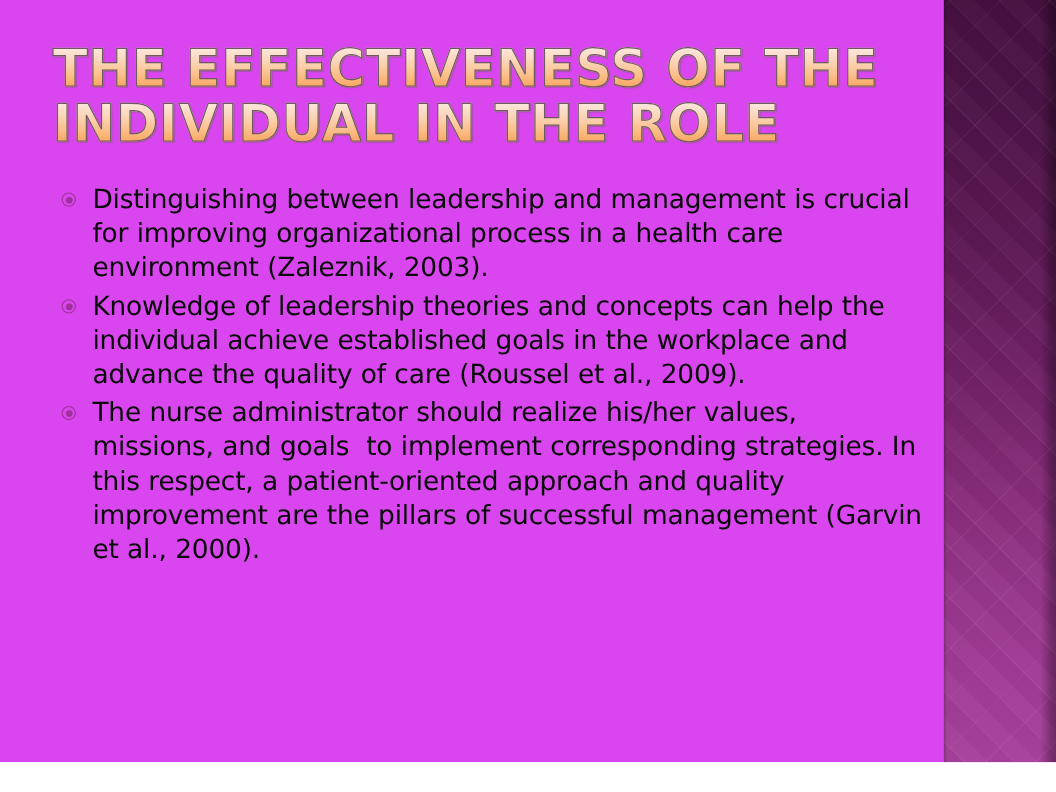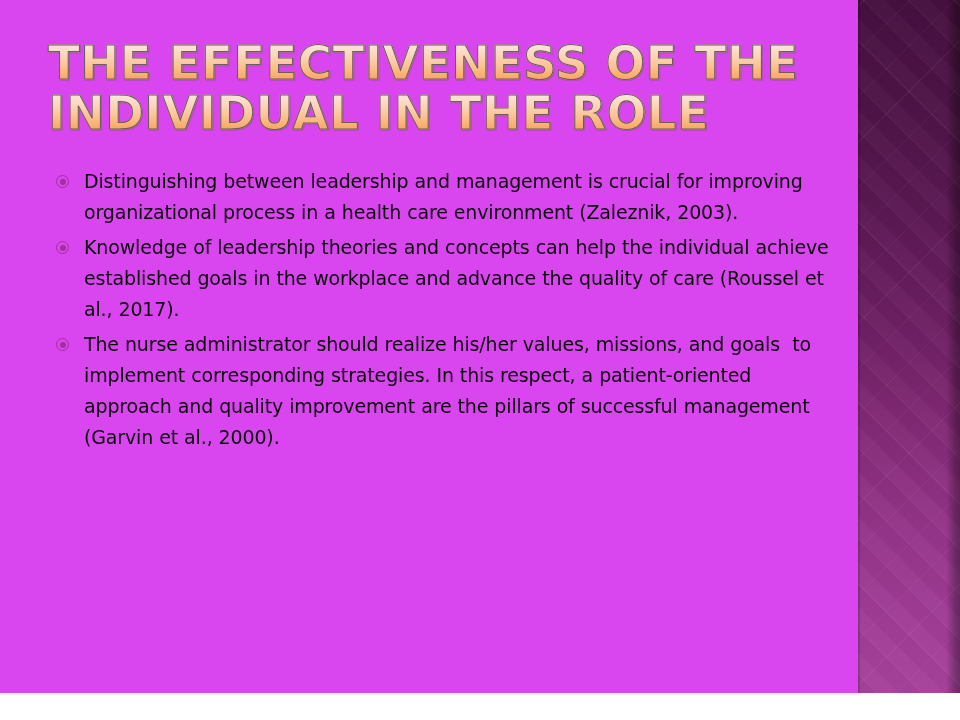--- a/index.html
+++ b/index.html
@@ -135,21 +135,21 @@
     left: 50%;
     top: 50%;
     transform: translate(-50%, -50%);
     width: 6px;
     height: 6px;
     border-radius: 50%;
     background: #a0309a;
   }
   .bullet-text {
     font-family: "DejaVu Sans", sans-serif;
-    font-size: 19px;
+    font-size: 24px;
     line-height: 31px;
     color: #0a0a0a;
     letter-spacing: -0.15px;
     word-spacing: 0.2px;
     white-space: pre-wrap;
   }
 </style>
 </head>
 <body>
 
@@ -168,21 +168,21 @@
 
   <div id="body-block">
 
     <div class="bullet-item">
       <span class="bullet-marker"></span>
       <span class="bullet-text">Distinguishing between leadership and management is crucial for improving organizational process in a health care environment (Zaleznik, 2003).</span>
     </div>
 
     <div class="bullet-item">
       <span class="bullet-marker"></span>
-      <span class="bullet-text">Knowledge of leadership theories and concepts can help the individual achieve established goals in the workplace and advance the quality of care (Roussel et al., 2017).</span>
+      <span class="bullet-text">Knowledge of leadership theories and concepts can help the individual achieve established goals in the workplace and advance the quality of care (Roussel et al., 2009).</span>
     </div>
 
     <div class="bullet-item">
       <span class="bullet-marker"></span>
       <span class="bullet-text">The nurse administrator should realize his/her values, missions, and goals  to implement corresponding strategies. In this respect, a patient-oriented approach and quality improvement are the pillars of successful management (Garvin et al., 2000).</span>
     </div>
 
   </div>
 
 </div>

